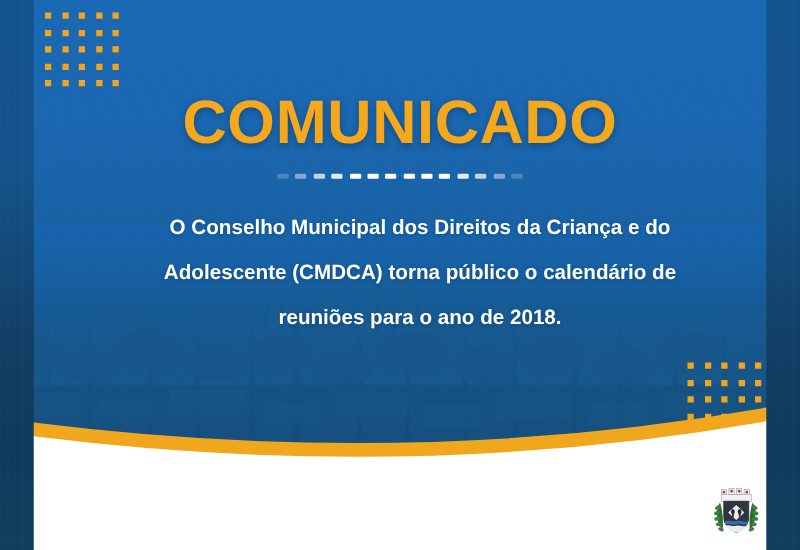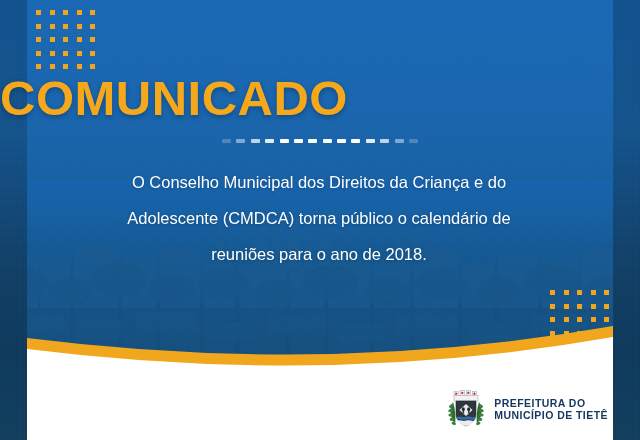--- a/index.html
+++ b/index.html
@@ -100,20 +100,21 @@
   }
   .dotgrid.top-left  { left: 36px; top: 10px;  width: 62px; height: 62px; }
   .dotgrid.bottom-right { right: 28px; bottom: 88px; width: 62px; height: 62px; }
 
   
   .headline {
     position: absolute;
     top: 74px;
     left: 0;
     right: 0;
+    text-align: center;
     font-size: 49px;
     line-height: 1;
     font-weight: 800;
     letter-spacing: .5px;
     color: #f5a81c;
     text-shadow: 0 2px 5px rgba(6,32,60,.40);
     font-family: "Liberation Sans", sans-serif;
     white-space: nowrap;
   }
 
@@ -142,27 +143,27 @@
   .divider i:nth-child(13) { opacity: .45; }
   .divider i:nth-child(3),
   .divider i:nth-child(12) { opacity: .72; }
   .divider i:nth-child(4),
   .divider i:nth-child(11) { opacity: .88; }
 
   
   .body-copy {
     position: absolute;
     top: 164px;
-    left: 69px;
+    left: 86px;
     width: 500px;
     text-align: center;
     color: #ffffff;
     font-size: 16.5px;
     line-height: 36px;
-    font-weight: 400;
+    font-weight: 700;
     text-shadow: 0 1px 3px rgba(8,40,72,.35);
   }
   .body-copy .line { display: block; white-space: nowrap; }
 
   
   .bottom-wrap {
     position: absolute;
     left: 0;
     right: 0;
     bottom: 0;
@@ -423,19 +424,15 @@
           <rect x="15.6" y="23.2" width="1.5" height="2.2"></rect>
           <rect x="21.0" y="23.2" width="1.5" height="2.2"></rect>
         </g>
 
         <path d="M10,29 C13,27.8 16,30 19,28.9 C22,27.8 25.5,30.2 28,29
                  L28,31.5 C25.5,32.7 22,30.4 19,31.5 C16,32.6 13,30.4 10,31.6 Z" fill="#2f6fb5"></path>
         <path d="M10.2,32.6 C13,31.5 16,33.6 19,32.6 C22,31.6 25.3,33.8 27.8,32.7
                  C26.2,35.6 22.8,37.4 19,38 C15.2,37.4 11.8,35.5 10.2,32.6 Z" fill="#e9ecef"></path>
       </g>
     </svg>
-    <div class="logo-text">
-      <span>PREFEITURA DO</span>
-      <span>MUNICÍPIO DE TIETÊ</span>
-    </div>
   </div>
 
 </div>
 
 </body></html>

